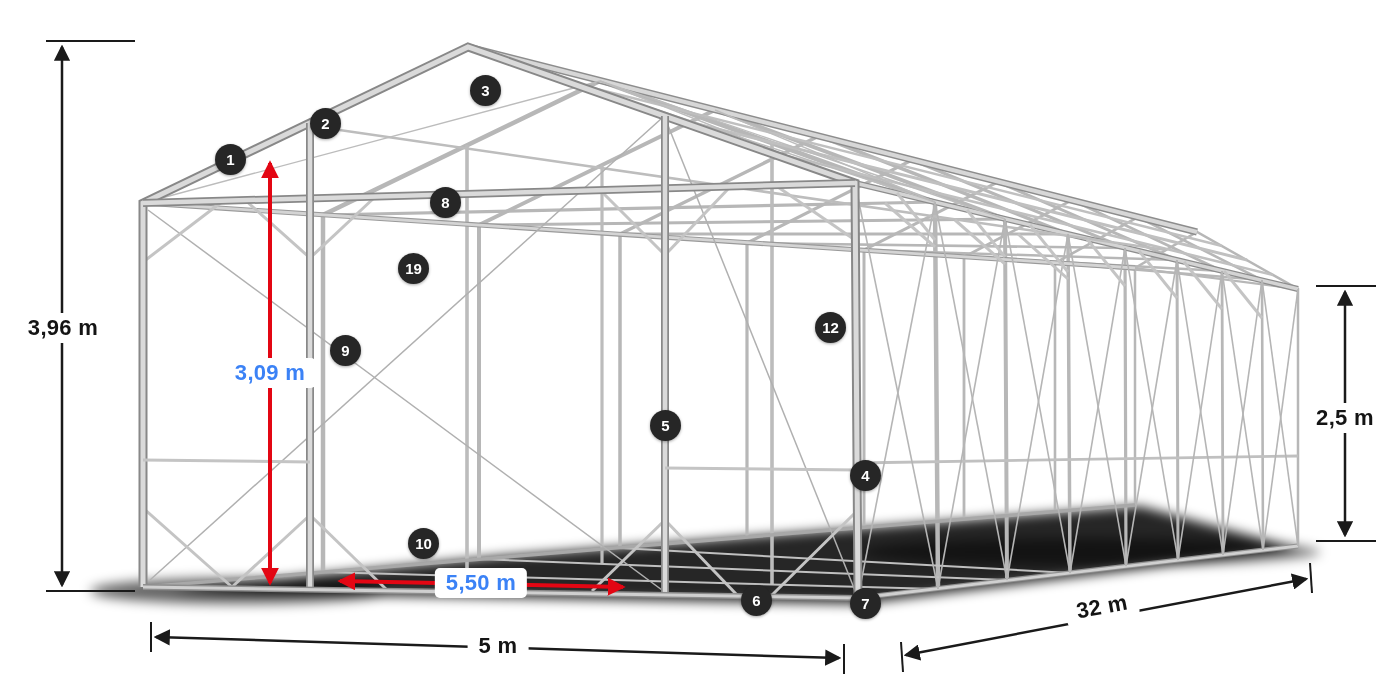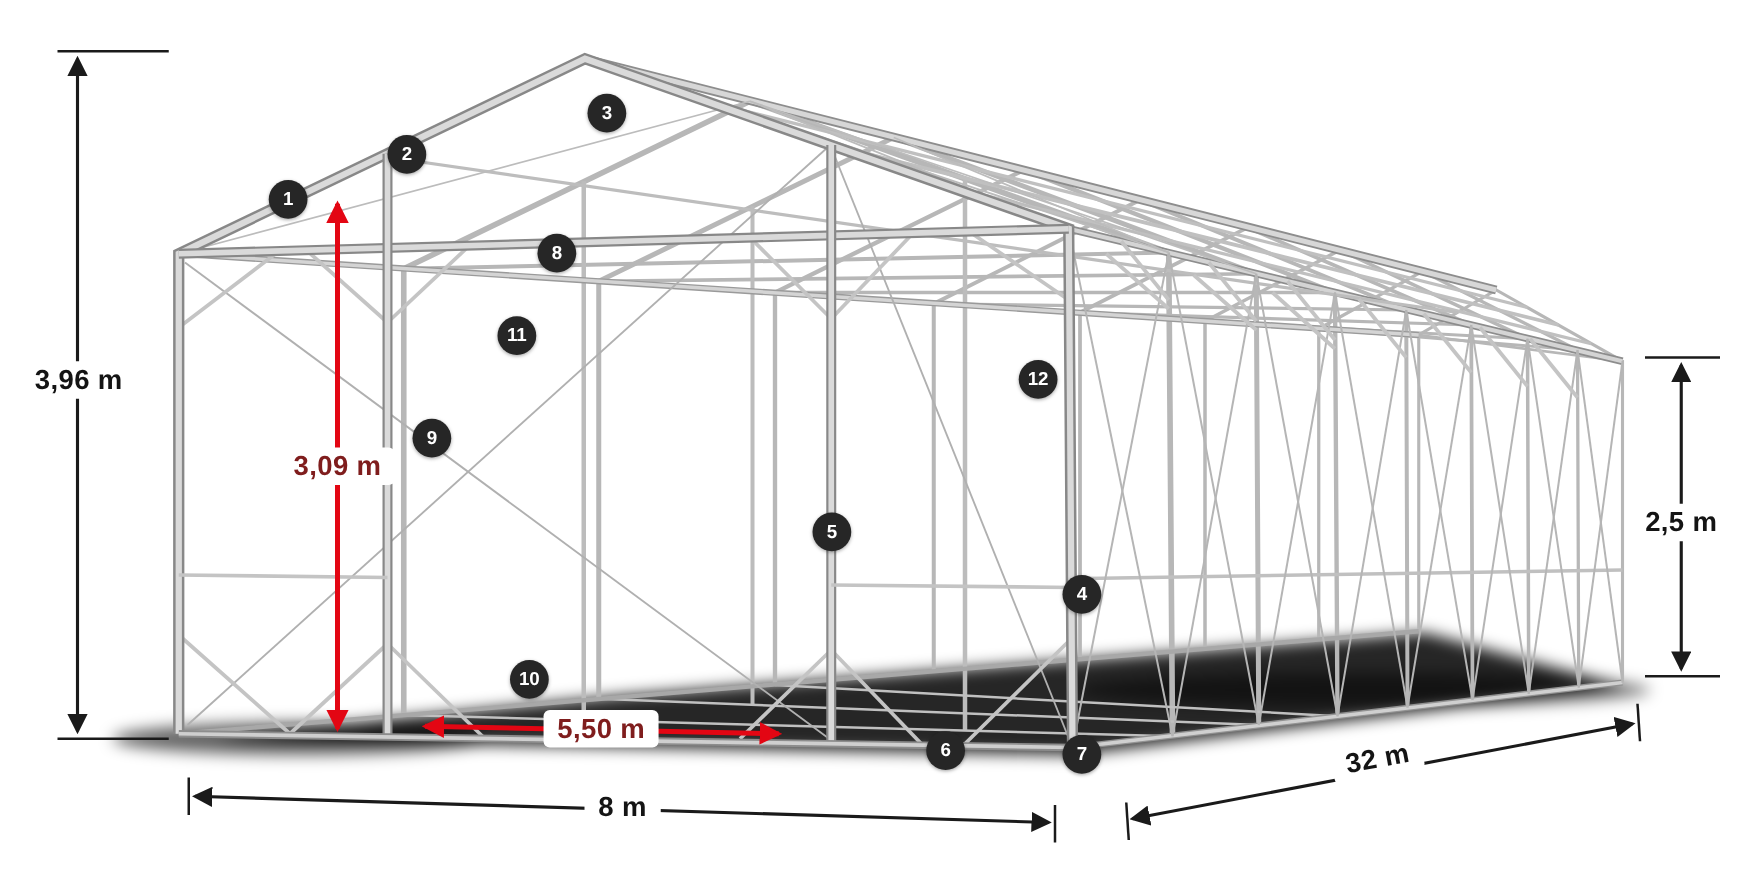--- a/index.html
+++ b/index.html
@@ -3,21 +3,21 @@
 <meta charset="utf-8">
 <style>
   html,body{margin:0;padding:0;background:#fff;}
   .stage{position:relative;width:1400px;height:700px;background:#ffffff;overflow:hidden;
          font-family:"Liberation Sans",sans-serif;}
   .stage svg{position:absolute;left:0;top:0;}
   .dim-label{position:absolute;transform:translate(-50%,-50%);background:#ffffff;
              padding:2px 11px;font-weight:bold;font-size:22px;border-radius:5px;
              white-space:nowrap;letter-spacing:.3px;}
   .dim-label.black{color:#141414;}
-  .dim-label.red{color:#7f1d1d;}
+  .dim-label.red{color:#3b82f6;}
   .dim-label.rot{transform:translate(-50%,-50%) rotate(-10.5deg);}
   .badge{position:absolute;width:31px;height:31px;border-radius:50%;background:#262626;
          color:#fff;display:flex;align-items:center;justify-content:center;
          font-weight:bold;font-size:15px;box-shadow:0 1px 3px rgba(0,0,0,.35);
          cursor:pointer;user-select:none;}
 </style>
 </head>
 <body>
 
 <div class="stage">
@@ -185,33 +185,33 @@
     </g>
     <g stroke="#e30613">
       <line x1="270" y1="163" x2="270" y2="583" stroke-width="4" marker-start="url(#ar)" marker-end="url(#ar)"></line>
     </g>
     <g stroke="#e30613">
       <line x1="340" y1="581" x2="623" y2="587" stroke-width="4" marker-start="url(#ar)" marker-end="url(#ar)"></line>
     </g>
   </g>
 </svg>
 
-<div class="dim-label black" style="left:63px;top:304px">3,96 m</div>
+<div class="dim-label black" style="left:63px;top:328px">3,96 m</div>
 <div class="dim-label red" style="left:270px;top:373px">3,09 m</div>
 <div class="dim-label black" style="left:1345px;top:418px">2,5 m</div>
-<div class="dim-label black" style="left:498px;top:646px">8 m</div>
+<div class="dim-label black" style="left:498px;top:646px">5 m</div>
 <div class="dim-label black rot" style="left:1102px;top:607px">32 m</div>
 <div class="dim-label red" style="left:481px;top:583px">5,50 m</div>
 
 <div class="badge" style="left:215px;top:144px">1</div>
 <div class="badge" style="left:310px;top:108px">2</div>
 <div class="badge" style="left:470px;top:75px">3</div>
 <div class="badge" style="left:850px;top:460px">4</div>
 <div class="badge" style="left:650px;top:410px">5</div>
 <div class="badge" style="left:741px;top:585px">6</div>
 <div class="badge" style="left:850px;top:588px">7</div>
 <div class="badge" style="left:430px;top:187px">8</div>
 <div class="badge" style="left:330px;top:335px">9</div>
 <div class="badge" style="left:408px;top:528px">10</div>
-<div class="badge" style="left:398px;top:253px">11</div>
-<div class="badge" style="left:815px;top:288px">12</div>
+<div class="badge" style="left:398px;top:253px">19</div>
+<div class="badge" style="left:815px;top:312px">12</div>
 
 </div>
 
 </body></html>

